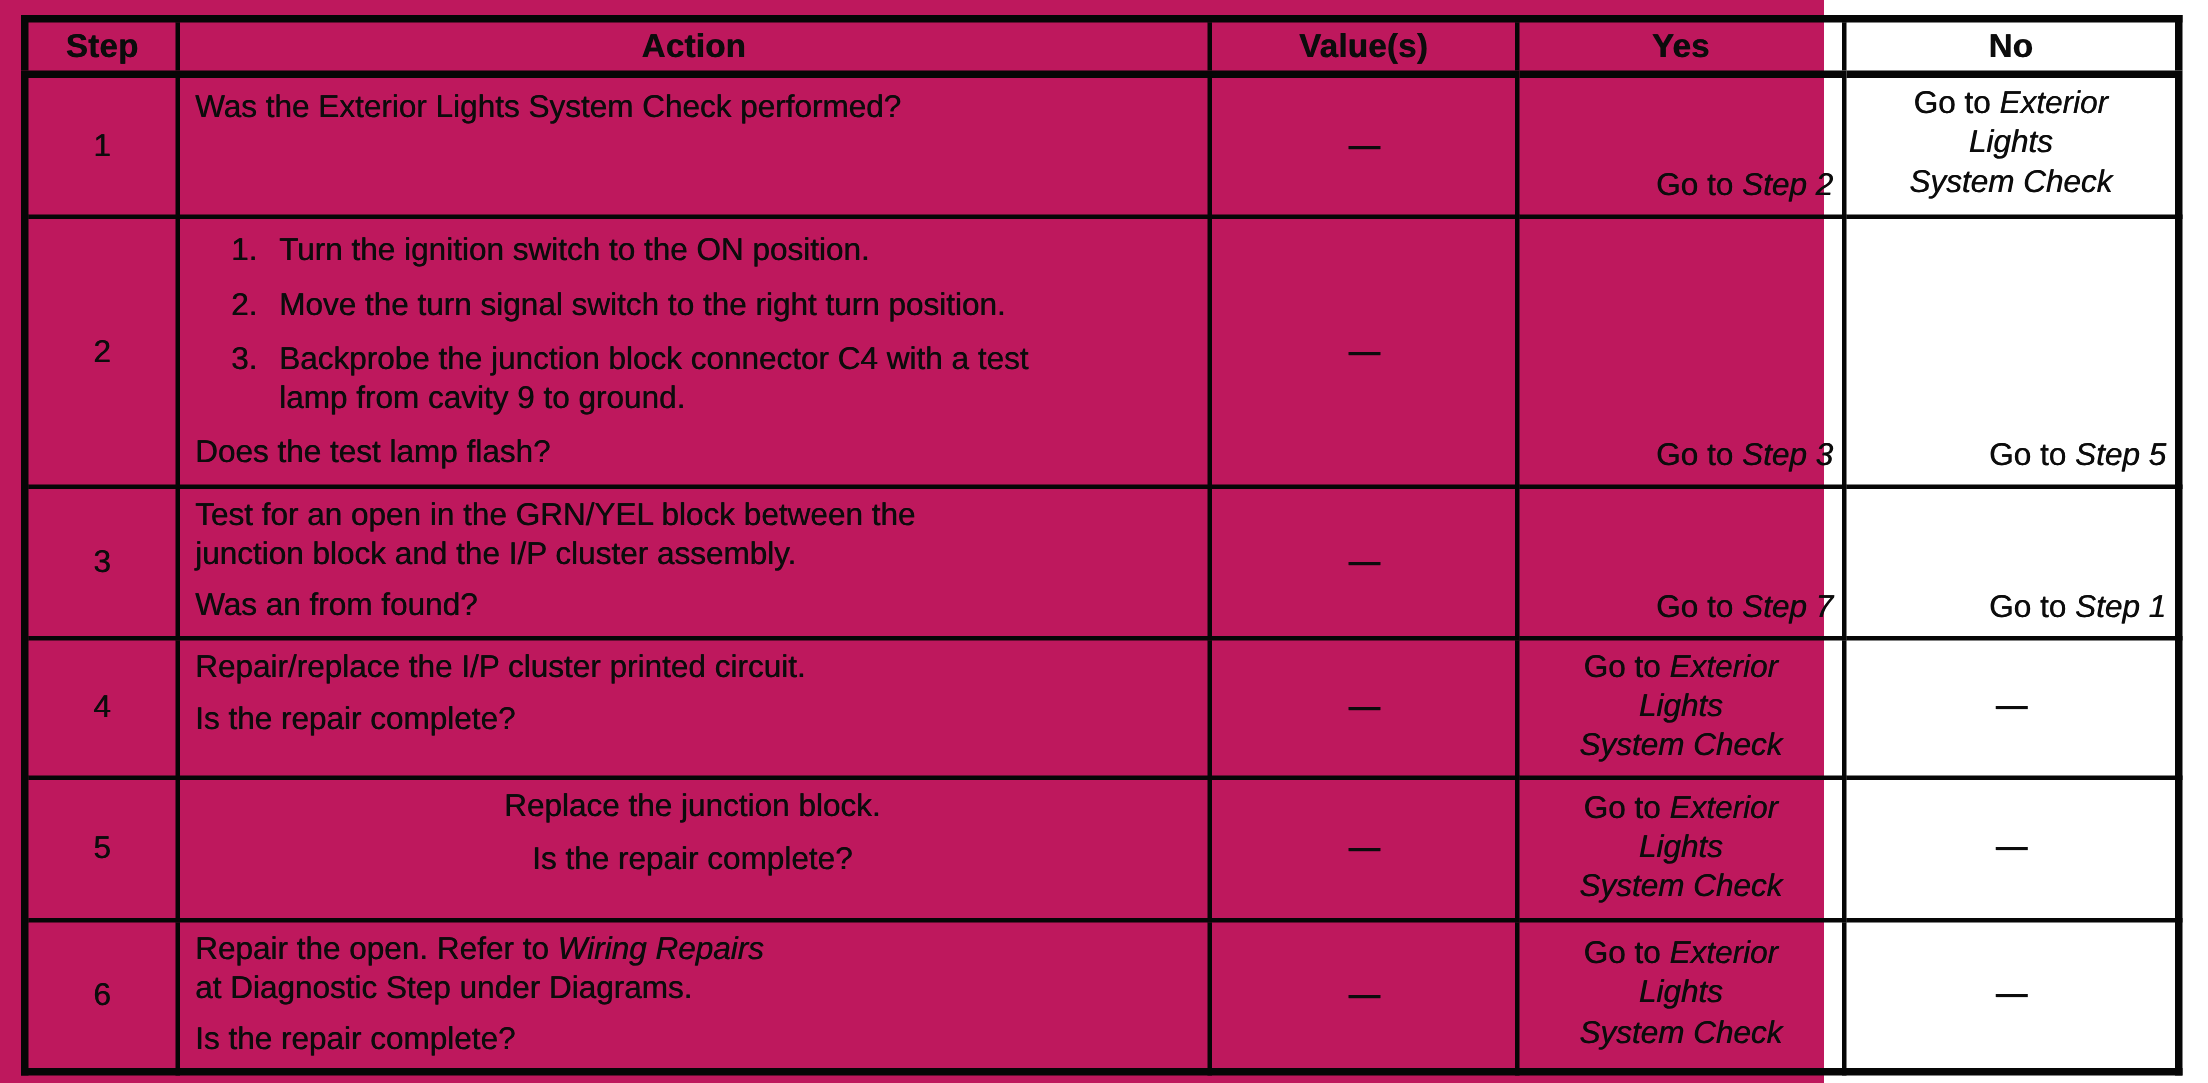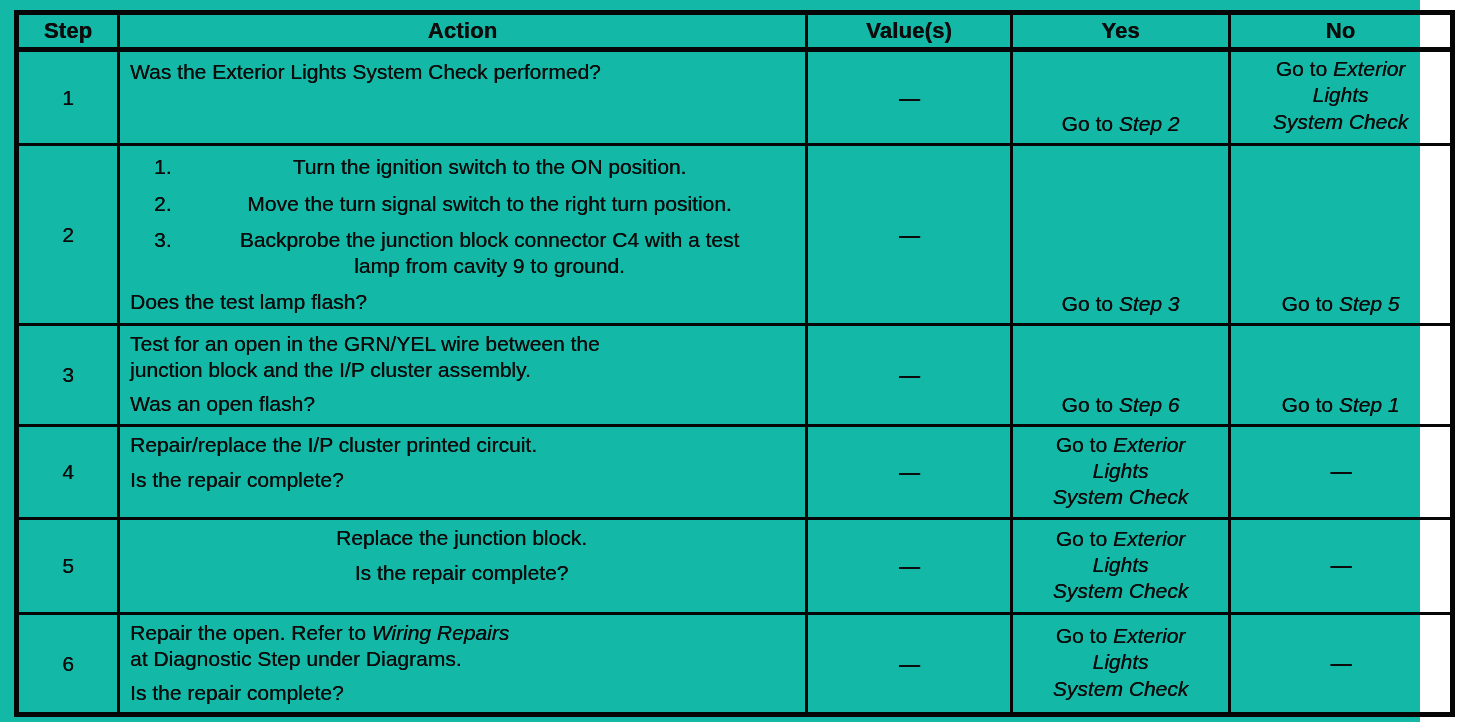--- a/index.html
+++ b/index.html
@@ -3,25 +3,25 @@
 <meta charset="utf-8">
 <style>
   html, body {
     margin: 0;
     padding: 0;
     background: #ffffff;
     font-family: "Liberation Sans", sans-serif;
     color: #0c0c0c;
   }
   .page {
-    width: 1420px;
+    width: 1216px;
     height: 722px;
     box-sizing: border-box;
     padding: 10px 20px 8px 14px;
-    background: #14b8a6;
+    background: #be185d;
   }
   table.diag {
     border-collapse: collapse;
     table-layout: fixed;
     width: 1436px;
     border: 5px solid #060606;
   }
   table.diag th,
   table.diag td {
     border: 3px solid #060606;
@@ -59,35 +59,35 @@
     text-align: center;
     vertical-align: middle;
     padding: 2px;
   }
   .yes-cell, .no-cell {
     text-align: center;
     padding: 4px 6px 6px 6px;
   }
   .vt { vertical-align: top; }
   .vm { vertical-align: middle; }
-  .vb { vertical-align: bottom; }
+  .vb { vertical-align: bottom; text-align: right; }
 
   .question { margin-top: 9px; }
   .q-first { margin-top: 2px; }
 
   .olist { margin: 2px 0 0 0; }
   .oitem {
     display: flex;
     margin: 3px 0 11px 24px;
   }
   .oitem .num {
     flex: none;
     width: 32px;
   }
-  .oitem .txt { flex: 1; text-align: center; }
+  .oitem .txt { flex: 1; }
 
   .goto { line-height: 1.25; }
   .dash {
     font-weight: bold;
     letter-spacing: -1px;
   }
   i { }
 
   
   tr.r1 td { height: 95px; }
@@ -162,28 +162,28 @@
           <div class="goto"><span>Go to </span><i>Step 3</i></div>
         </td>
         <td class="no-cell vb">
           <div class="goto"><span>Go to </span><i>Step 5</i></div>
         </td>
       </tr>
 
       <tr class="r3">
         <td class="step-cell">3</td>
         <td class="action-cell">
-          <div><span>Test for an open in the GRN/YEL wire between the</span><br><span>junction block and the I/P cluster assembly.</span></div>
-          <div class="question">Was an open flash?</div>
+          <div><span>Test for an open in the GRN/YEL block between the</span><br><span>junction block and the I/P cluster assembly.</span></div>
+          <div class="question">Was an from found?</div>
         </td>
         <td class="value-cell">
           <span class="dash">—</span>
         </td>
         <td class="yes-cell vb">
-          <div class="goto"><span>Go to </span><i>Step 6</i></div>
+          <div class="goto"><span>Go to </span><i>Step 7</i></div>
         </td>
         <td class="no-cell vb">
           <div class="goto"><span>Go to </span><i>Step 1</i></div>
         </td>
       </tr>
 
       <tr class="r4">
         <td class="step-cell">4</td>
         <td class="action-cell">
           <div>Repair/replace the I/P cluster printed circuit.</div>

